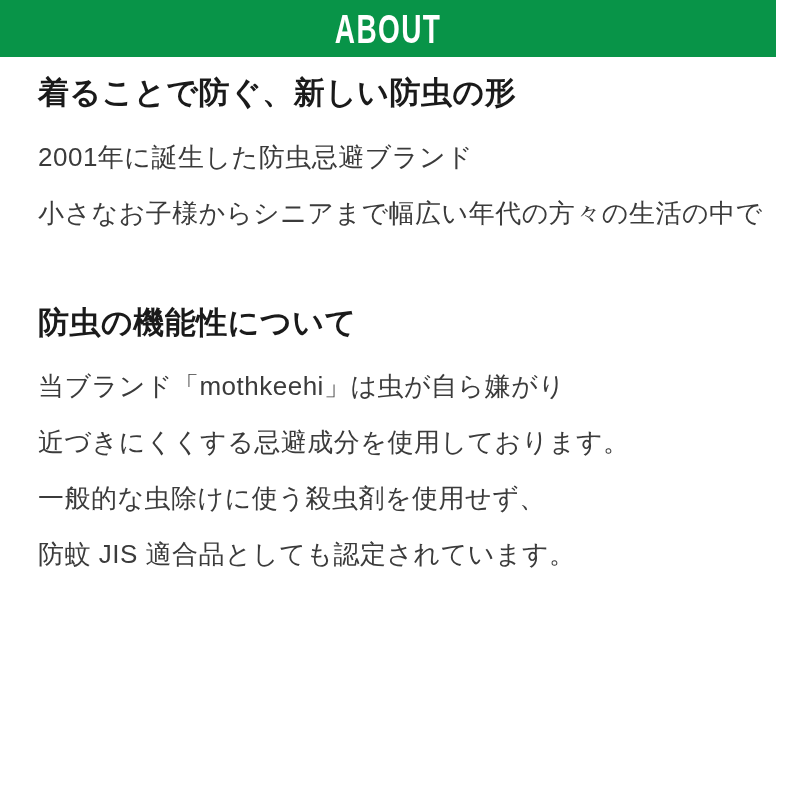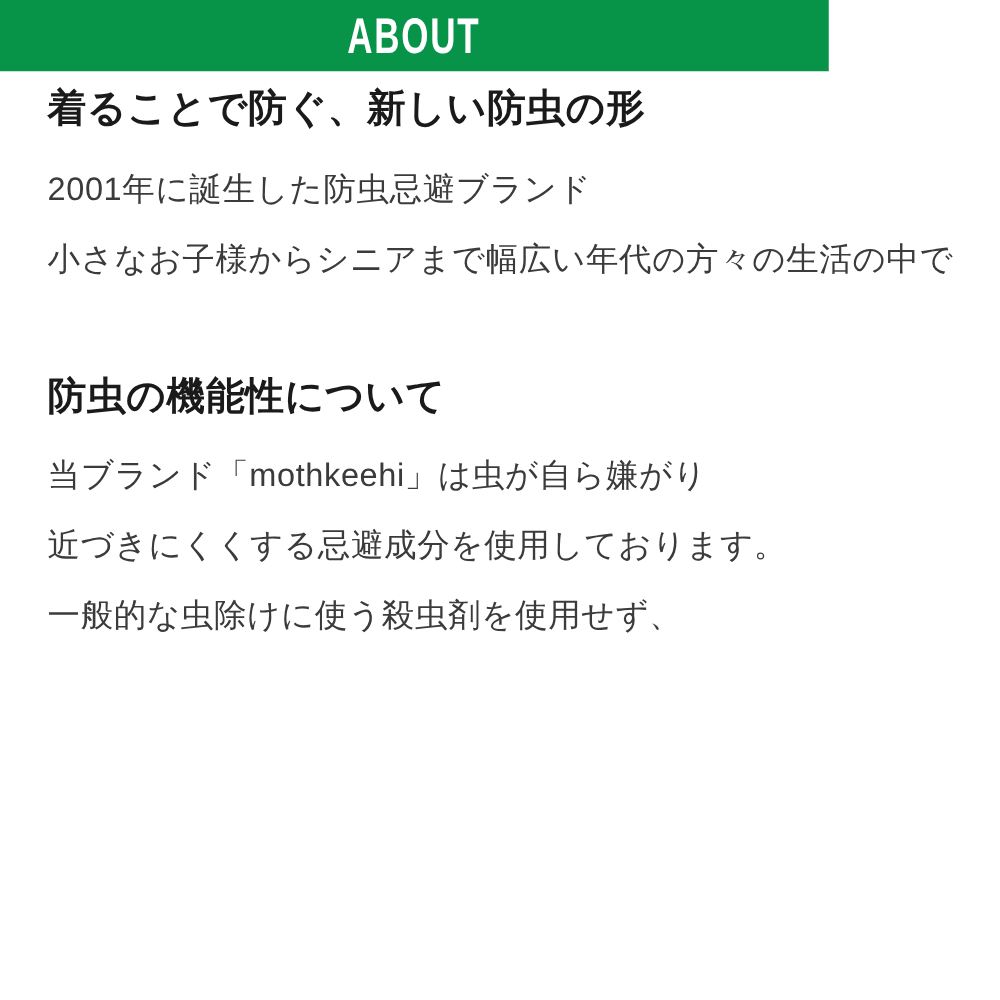--- a/index.html
+++ b/index.html
@@ -10,21 +10,21 @@
   }
   * { margin: 0; padding: 0; box-sizing: border-box; }
   html, body {
     width: 800px;
     height: 800px;
     background: var(--page-bg);
     overflow: hidden;
     font-family: "Liberation Sans", "DejaVu Sans", sans-serif;
   }
   .about-header {
-    width: 663px;
+    width: 776px;
     height: 57px;
     background: var(--header-bg);
     display: flex;
     align-items: center;
     justify-content: center;
   }
   .about-title {
     color: #ffffff;
     font-size: 40px;
     font-weight: bold;
@@ -37,21 +37,21 @@
     padding-left: 38px;
     padding-right: 28px;
   }
   .section-heading {
     font-size: 31px;
     line-height: 1.15;
     font-weight: bold;
     color: var(--heading-text);
     letter-spacing: 0.5px;
   }
-  .section-intro .section-heading { margin-top: 12px; }
+  .section-intro .section-heading { margin-top: 18px; }
   .section-function .section-heading { margin-top: 64px; }
   .para {
     margin-top: 18px;
     font-size: 26px;
     font-weight: 300;
     color: var(--body-text);
     letter-spacing: 0.5px;
   }
   .line {
     line-height: 56px;
@@ -74,16 +74,17 @@
       <div class="line">小さなお子様からシニアまで幅広い年代の方々の生活の中で</div>
     </div>
   </section>
 
   <section class="section-function">
     <h2 class="section-heading">防虫の機能性について</h2>
     <div class="para">
       <div class="line">当ブランド「mothkeehi」は虫が自ら嫌がり</div>
       <div class="line">近づきにくくする忌避成分を使用しております。</div>
       <div class="line">一般的な虫除けに使う殺虫剤を使用せず、</div>
+      <div class="line">防蚊 JIS 適合品としても認定されています。</div>
     </div>
   </section>
 
 </main>
 
 </body></html>

